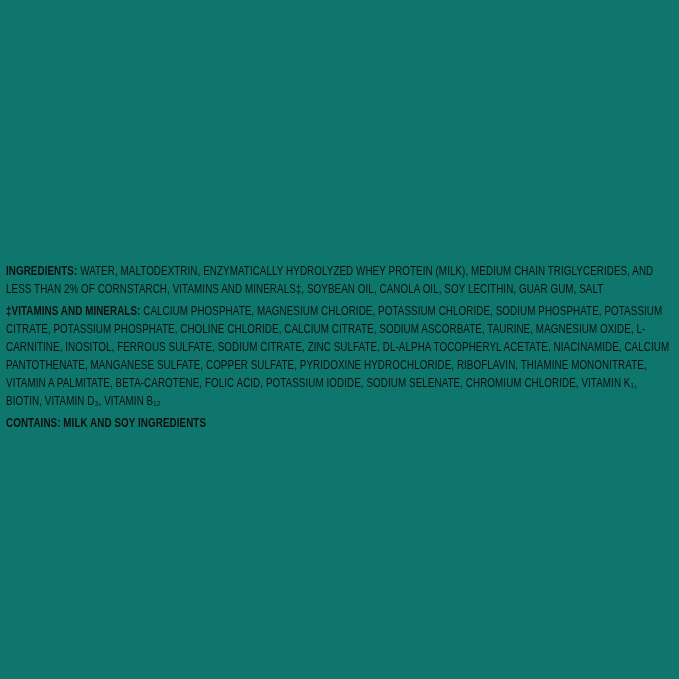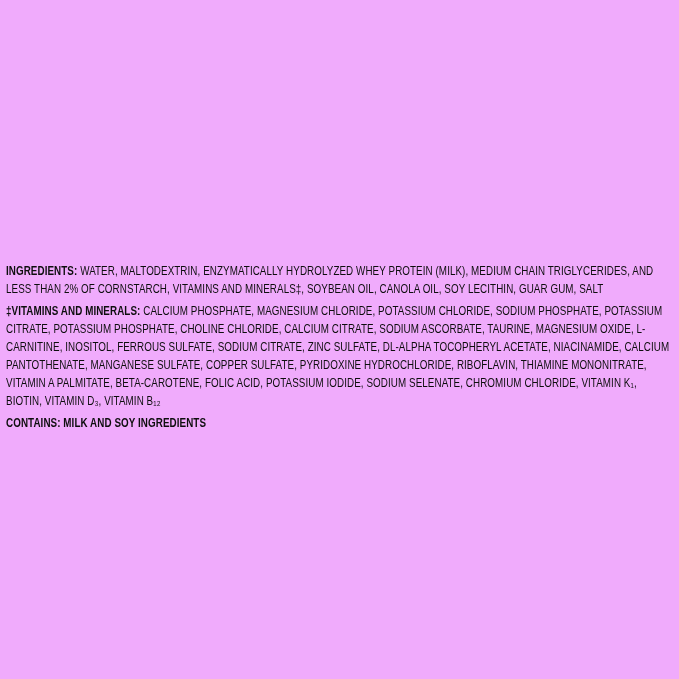--- a/index.html
+++ b/index.html
@@ -4,21 +4,21 @@
 <style>
   html, body {
     margin: 0;
     padding: 0;
     background: #ffffff;
   }
   .page {
     position: relative;
     width: 679px;
     height: 679px;
-    background: #f0abfc;
+    background: #0f766e;
     overflow: hidden;
     font-family: "Liberation Sans", "DejaVu Sans", sans-serif;
   }
   .text-block {
     position: absolute;
     left: 6px;
     top: 262px;
     width: 856px;                 
     transform: scaleX(0.78);      
     transform-origin: top left;

